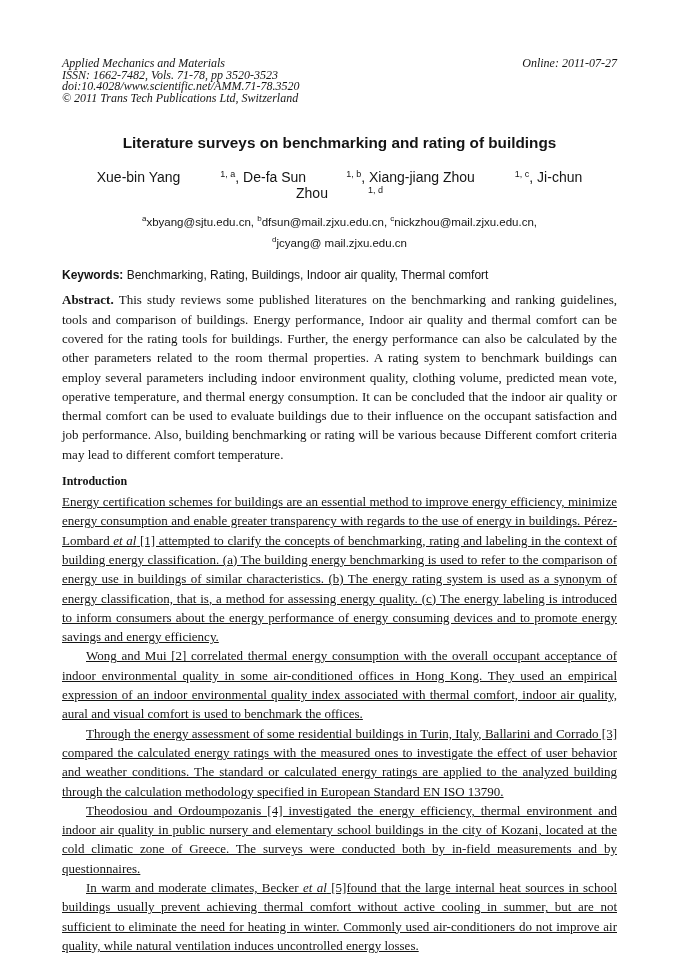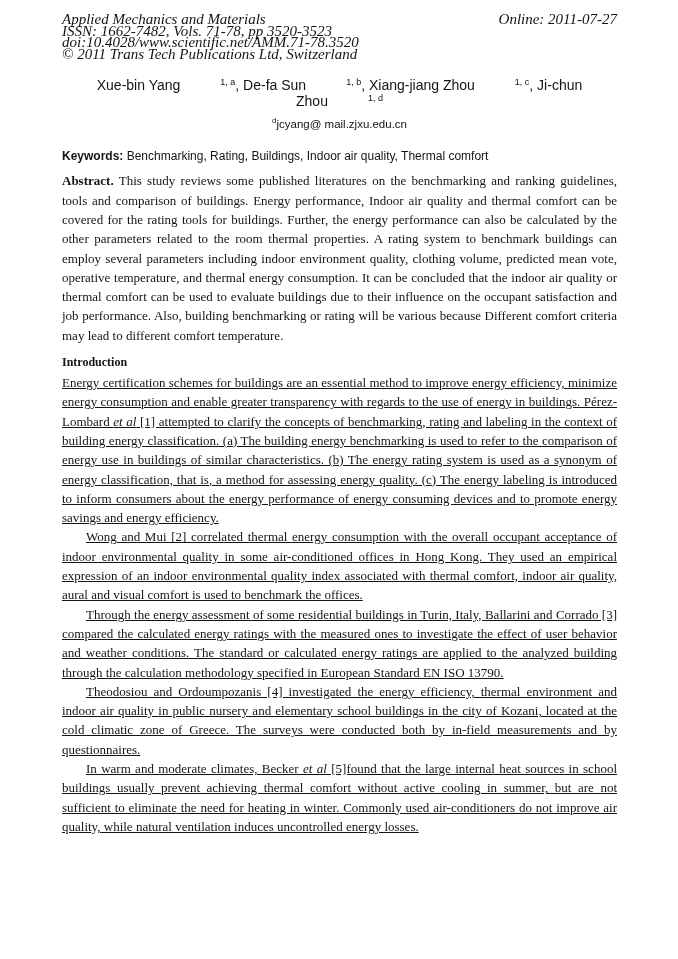--- a/index.html
+++ b/index.html
@@ -9,21 +9,21 @@
     height: 959px;
     margin: 0 auto;
     background: #ffffff;
     box-sizing: border-box;
     padding: 14px 61px 0 62px;
     font-family: "Liberation Serif", serif;
     color: #141414;
     overflow: hidden;
   }
   .hdr { display: flex; justify-content: space-between; align-items: flex-start; }
-  .hdr-left, .hdr-right { font-style: italic; font-size: 15px; line-height: 11.6px; }
+  .hdr-left, .hdr-right { font-style: italic; font-size: 12px; line-height: 11.6px; margin-top: 44px; }
   .hdr-right { text-align: right; white-space: nowrap; }
   .title {
     font-family: "Liberation Sans", sans-serif;
     font-weight: bold;
     font-size: 15.3px;
     text-align: center;
     margin: 30px 0 0 0;
   }
   .authors {
     font-family: "Liberation Sans", sans-serif;
@@ -83,24 +83,26 @@
   <div class="hdr">
     <div class="hdr-left">
       <div>Applied Mechanics and Materials</div>
       <div>ISSN: 1662-7482, Vols. 71-78, pp 3520-3523</div>
       <div>doi:10.4028/www.scientific.net/AMM.71-78.3520</div>
       <div>© 2011 Trans Tech Publications Ltd, Switzerland</div>
     </div>
     <div class="hdr-right">Online: 2011-07-27</div>
   </div>
 
+  <h1 class="title">Literature surveys on benchmarking and rating of buildings</h1>
 
   <div class="authors"><span><span>Xue-bin Yang</span><sup>1, a</sup><span>, </span></span><span><span>De-fa Sun</span><sup>1, b</sup><span>, </span></span><span><span>Xiang-jiang Zhou</span><sup>1, c</sup><span>, </span></span><span><span>Ji-chun Zhou</span><sup>1, d</sup><span></span></span></div>
 
 
+  <div class="emails emails-1"><span><sup>a</sup><span>xbyang@sjtu.edu.cn</span><span>, </span></span><span><sup>b</sup><span>dfsun@mail.zjxu.edu.cn</span><span>, </span></span><span><sup>c</sup><span>nickzhou@mail.zjxu.edu.cn</span><span>,</span></span></div>
 
   <div class="emails emails-2"><span><sup>d</sup><span>jcyang@ mail.zjxu.edu.cn</span><span></span></span></div>
 
   <div class="keywords"><b>Keywords:</b><span> Benchmarking, Rating, Buildings, Indoor air quality, Thermal comfort</span></div>
 
   <p class="abstract"><b>Abstract.</b><span> This study reviews some published literatures on the benchmarking and ranking guidelines, tools and comparison of buildings. Energy performance, Indoor air quality and thermal comfort can be covered for the rating tools for buildings. Further, the energy performance can also be calculated by the other parameters related to the room thermal properties. A rating system to benchmark buildings can employ several parameters including indoor environment quality, clothing volume, predicted mean vote, operative temperature, and thermal energy consumption. It can be concluded that the indoor air quality or thermal comfort can be used to evaluate buildings due to their influence on the occupant satisfaction and job performance. Also, building benchmarking or rating will be various because Different comfort criteria may lead to different comfort temperature.</span></p>
 
   <h2 class="sec-heading">Introduction</h2>
 
   <p class="body-p"><span>Energy certification schemes for buildings are an essential method to improve energy efficiency, minimize energy consumption and enable greater transparency with regards to the use of energy in buildings. Pérez-Lombard </span><em>et al</em><span> [1] attempted to clarify the concepts of benchmarking, rating and labeling in the context of building energy classification. (a) The building energy benchmarking is used to refer to the comparison of energy use in buildings of similar characteristics. (b) The energy rating system is used as a synonym of energy classification, that is, a method for assessing energy quality. (c) The energy labeling is introduced to inform consumers about the energy performance of energy consuming devices and to promote energy savings and energy efficiency.</span></p>

